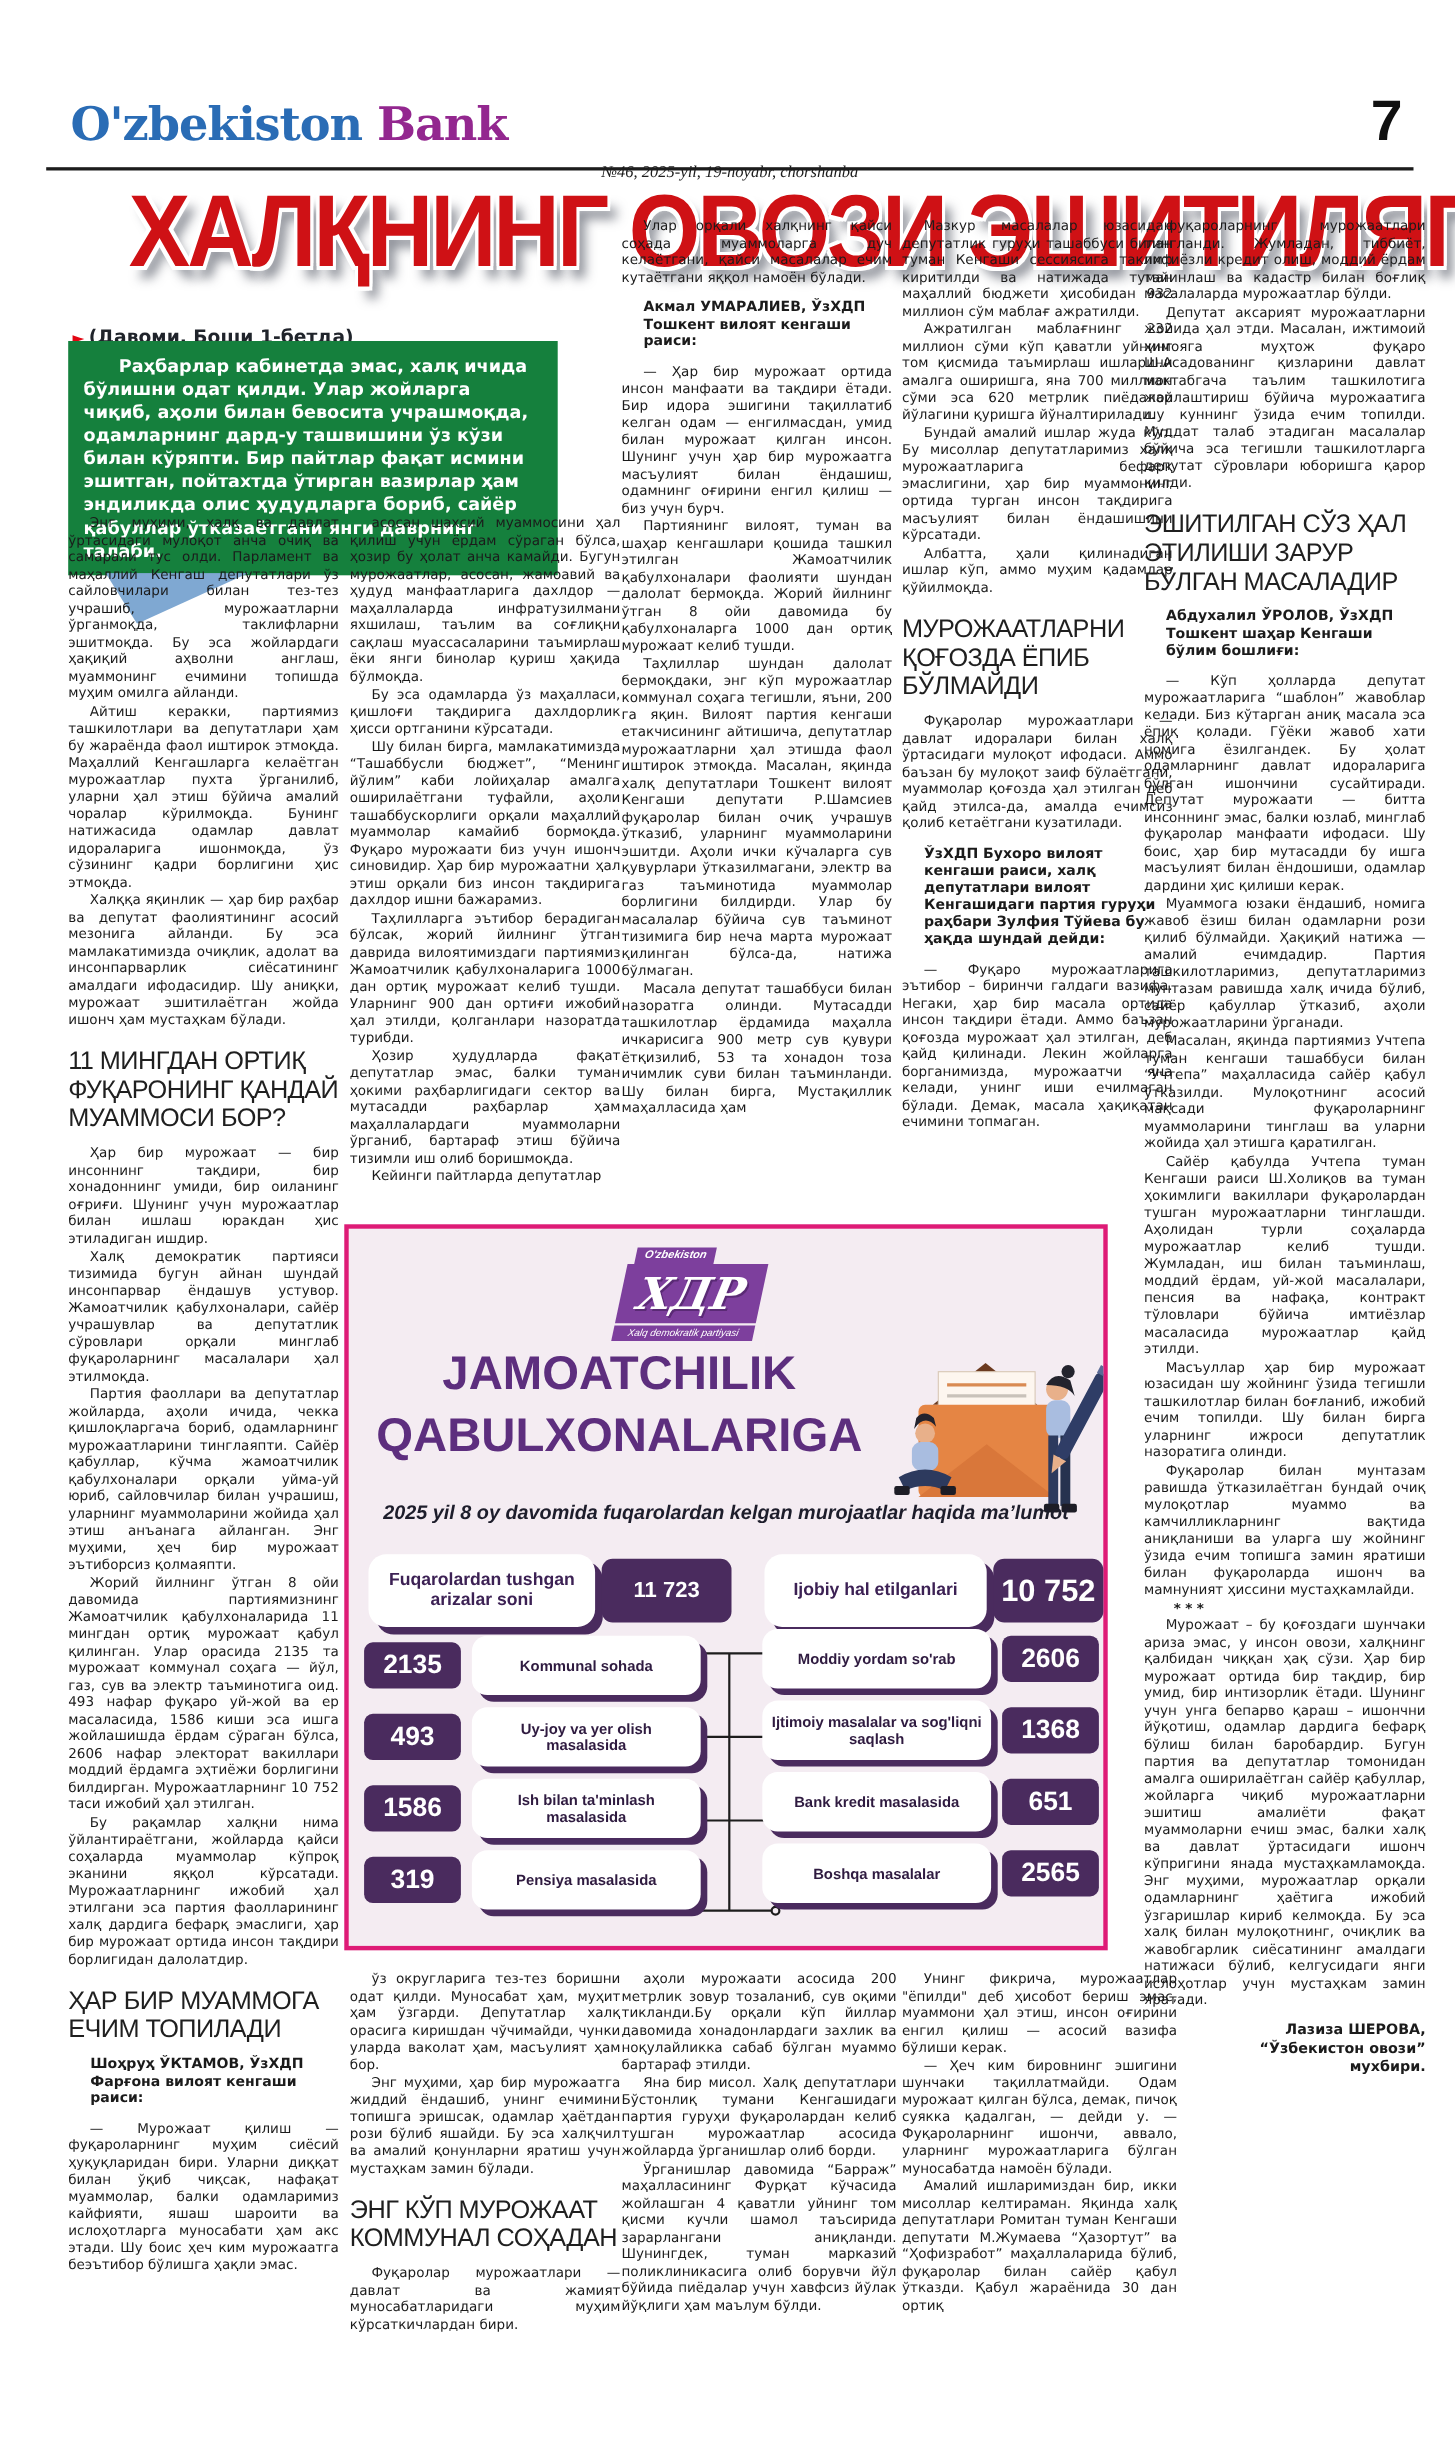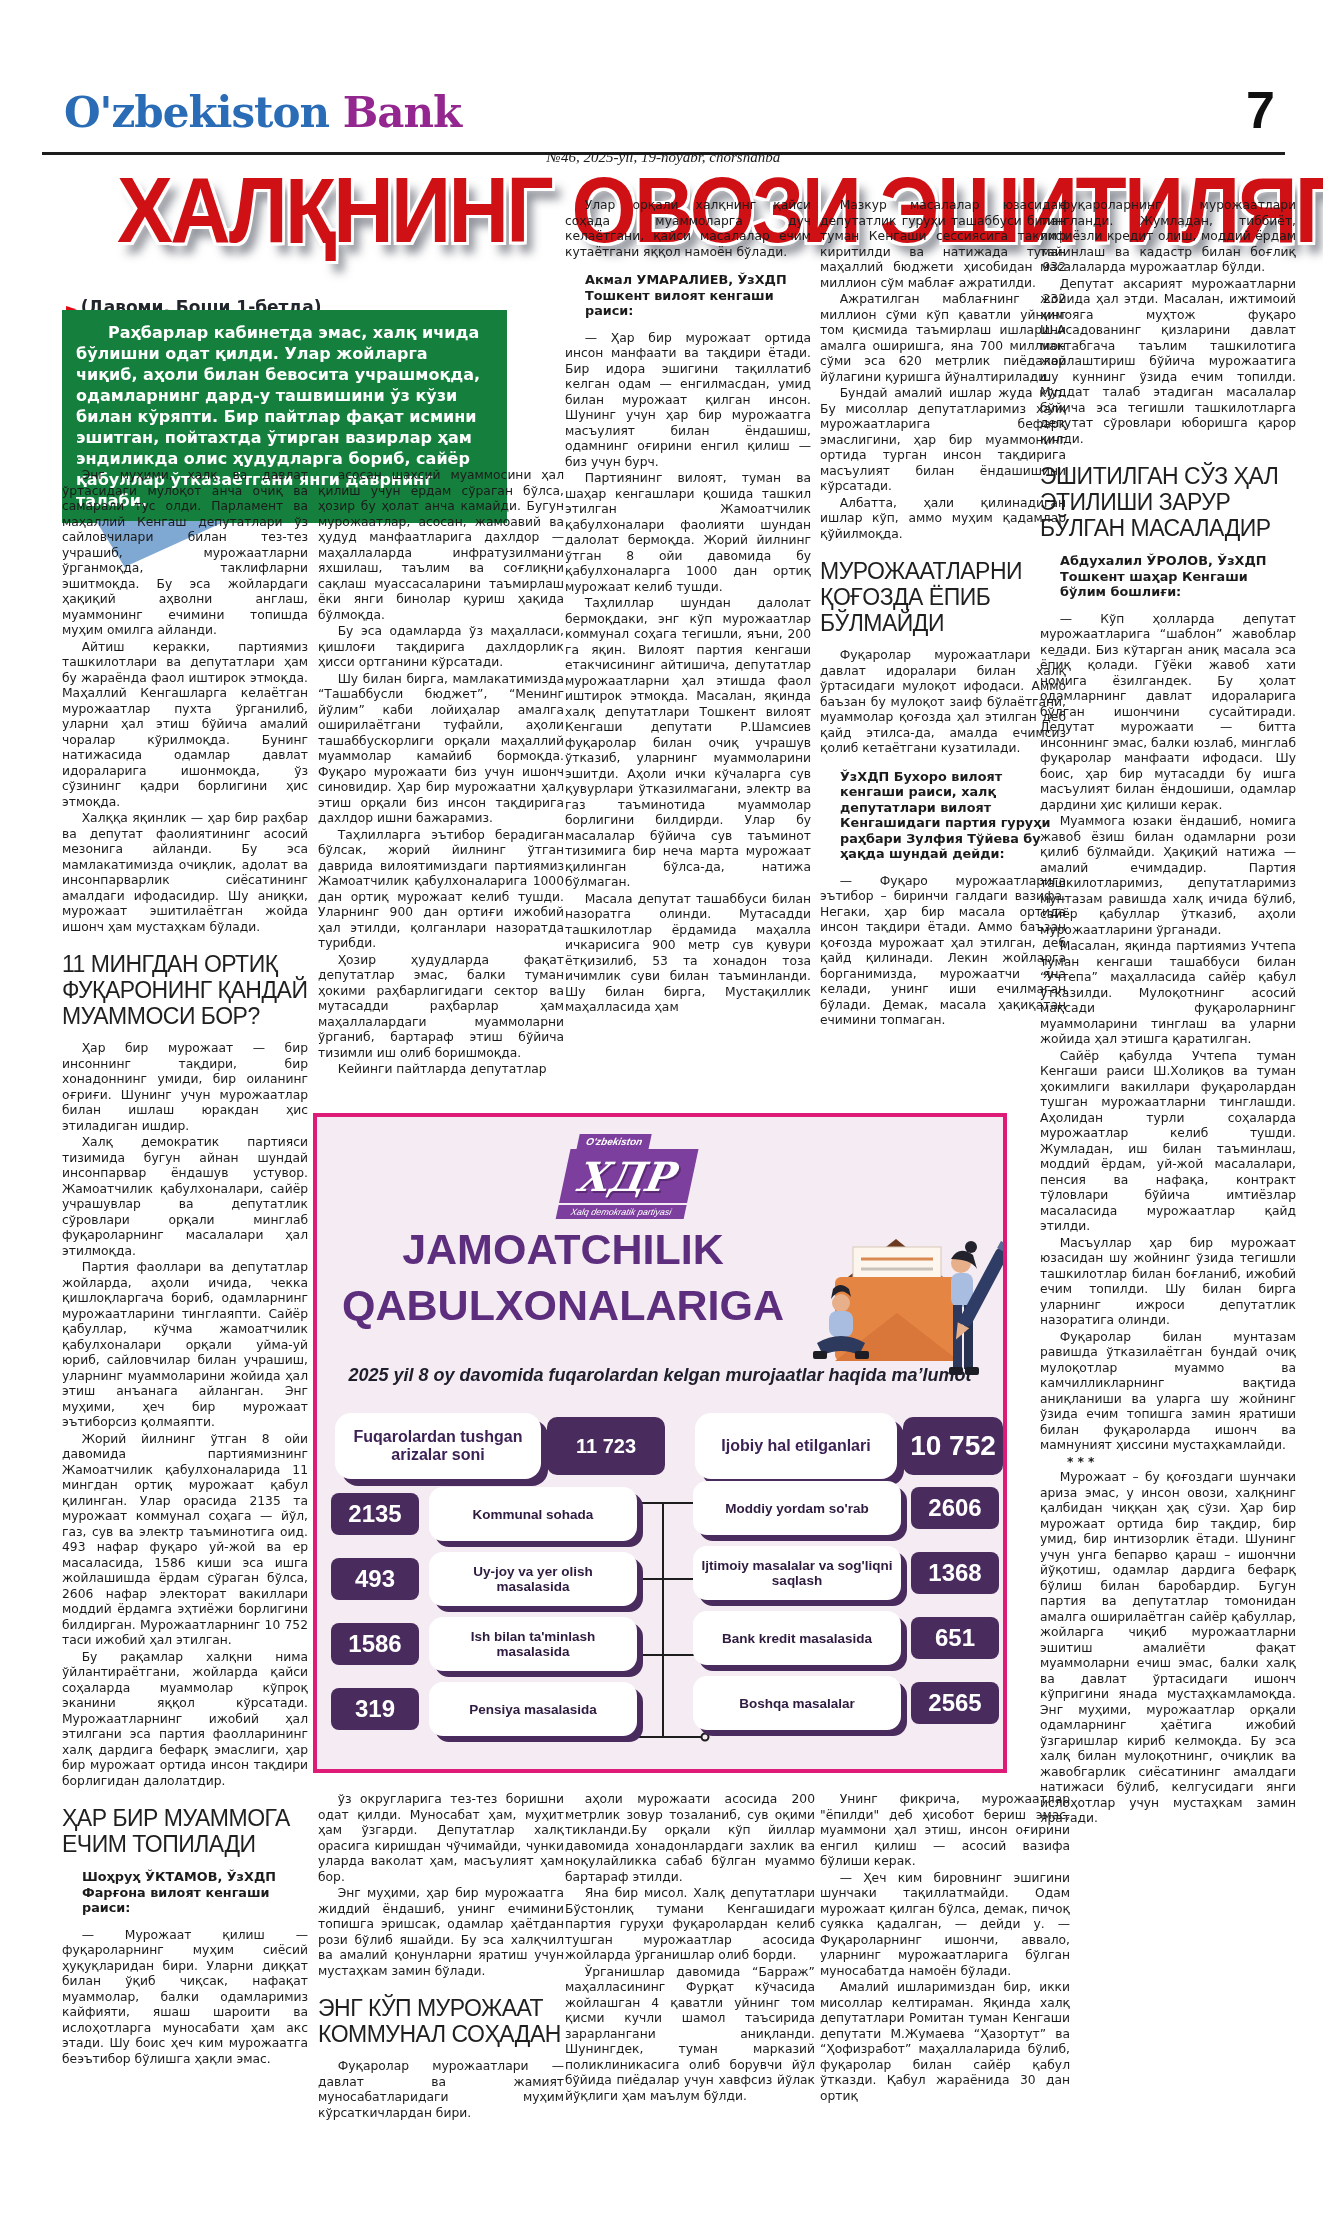--- a/index.html
+++ b/index.html
@@ -165,20 +165,23 @@
       <div class="tx-h">ЭШИТИЛГАН СЎЗ ҲАЛ ЭТИЛИШИ ЗАРУР БЎЛГАН МАСАЛАДИР</div>
       <div class="tx-b">Абдухалил ЎРОЛОВ, ЎзХДП Тошкент шаҳар Кенгаши бўлим бошлиғи:</div>
       <div class="tx-p">— Кўп ҳолларда депутат мурожаатларига “шаблон” жавоблар келади. Биз кўтарган аниқ масала эса ёпиқ қолади. Гўёки жавоб хати номига ёзилгандек. Бу ҳолат одамларнинг давлат идораларига бўлган ишончини сусайтиради. Депутат мурожаати — битта инсоннинг эмас, балки юзлаб, минглаб фуқаролар манфаати ифодаси. Шу боис, ҳар бир мутасадди бу ишга масъулият билан ёндошиши, одамлар дардини ҳис қилиши керак.</div>
       <div class="tx-p">Муаммога юзаки ёндашиб, номига жавоб ёзиш билан одамларни рози қилиб бўлмайди. Ҳақиқий натижа — амалий ечимдадир. Партия ташкилотларимиз, депутатларимиз мунтазам равишда халқ ичида бўлиб, сайёр қабуллар ўтказиб, аҳоли мурожаатларини ўрганади.</div>
       <div class="tx-p">Масалан, яқинда партиямиз Учтепа туман кенгаши ташаббуси билан “Учтепа” маҳалласида сайёр қабул ўтказилди. Мулоқотнинг асосий мақсади фуқароларнинг муаммоларини тинглаш ва уларни жойида ҳал этишга қаратилган.</div>
       <div class="tx-p">Сайёр қабулда Учтепа туман Кенгаши раиси Ш.Холиқов ва туман ҳокимлиги вакиллари фуқаролардан тушган мурожаатларни тинглашди. Аҳолидан турли соҳаларда мурожаатлар келиб тушди. Жумладан, иш билан таъминлаш, моддий ёрдам, уй-жой масалалари, пенсия ва нафақа, контракт тўловлари бўйича имтиёзлар масаласида мурожаатлар қайд этилди.</div>
       <div class="tx-p">Масъуллар ҳар бир мурожаат юзасидан шу жойнинг ўзида тегишли ташкилотлар билан боғланиб, ижобий ечим топилди. Шу билан бирга уларнинг ижроси депутатлик назоратига олинди.</div>
       <div class="tx-p">Фуқаролар билан мунтазам равишда ўтказилаётган бундай очиқ мулоқотлар муаммо ва камчилликларнинг вақтида аниқланиши ва уларга шу жойнинг ўзида ечим топишга замин яратиши билан фуқароларда ишонч ва мамнуният ҳиссини мустаҳкамлайди.</div>
       <div class="tx-st">***</div>
       <div class="tx-p">Мурожаат – бу қоғоздаги шунчаки ариза эмас, у инсон овози, халқнинг қалбидан чиққан ҳақ сўзи. Ҳар бир мурожаат ортида бир тақдир, бир умид, бир интизорлик ётади. Шунинг учун унга бепарво қараш – ишончни йўқотиш, одамлар дардига бефарқ бўлиш билан баробардир. Бугун партия ва депутатлар томонидан амалга оширилаётган сайёр қабуллар, жойларга чиқиб мурожаатларни эшитиш амалиёти фақат муаммоларни ечиш эмас, балки халқ ва давлат ўртасидаги ишонч кўпригини янада мустаҳкамламоқда. Энг муҳими, мурожаатлар орқали одамларнинг ҳаётига ижобий ўзгаришлар кириб келмоқда. Бу эса халқ билан мулоқотнинг, очиқлик ва жавобгарлик сиёсатининг амалдаги натижаси бўлиб, келгусидаги янги ислоҳотлар учун мустаҳкам замин яратади.</div>
+      <div class="tx-sig">Лазиза ШЕРОВА,
+“Ўзбекистон овози”
+мухбири.</div>
     </div>
 
   <div class="info">
     <div class="logo">
       <span class="lg-top">O'zbekiston</span>
       <div class="lg-main">ХДР</div>
       <div class="lg-bot">Xalq demokratik partiyasi</div>
     </div>
 
     <div class="ig-title">

